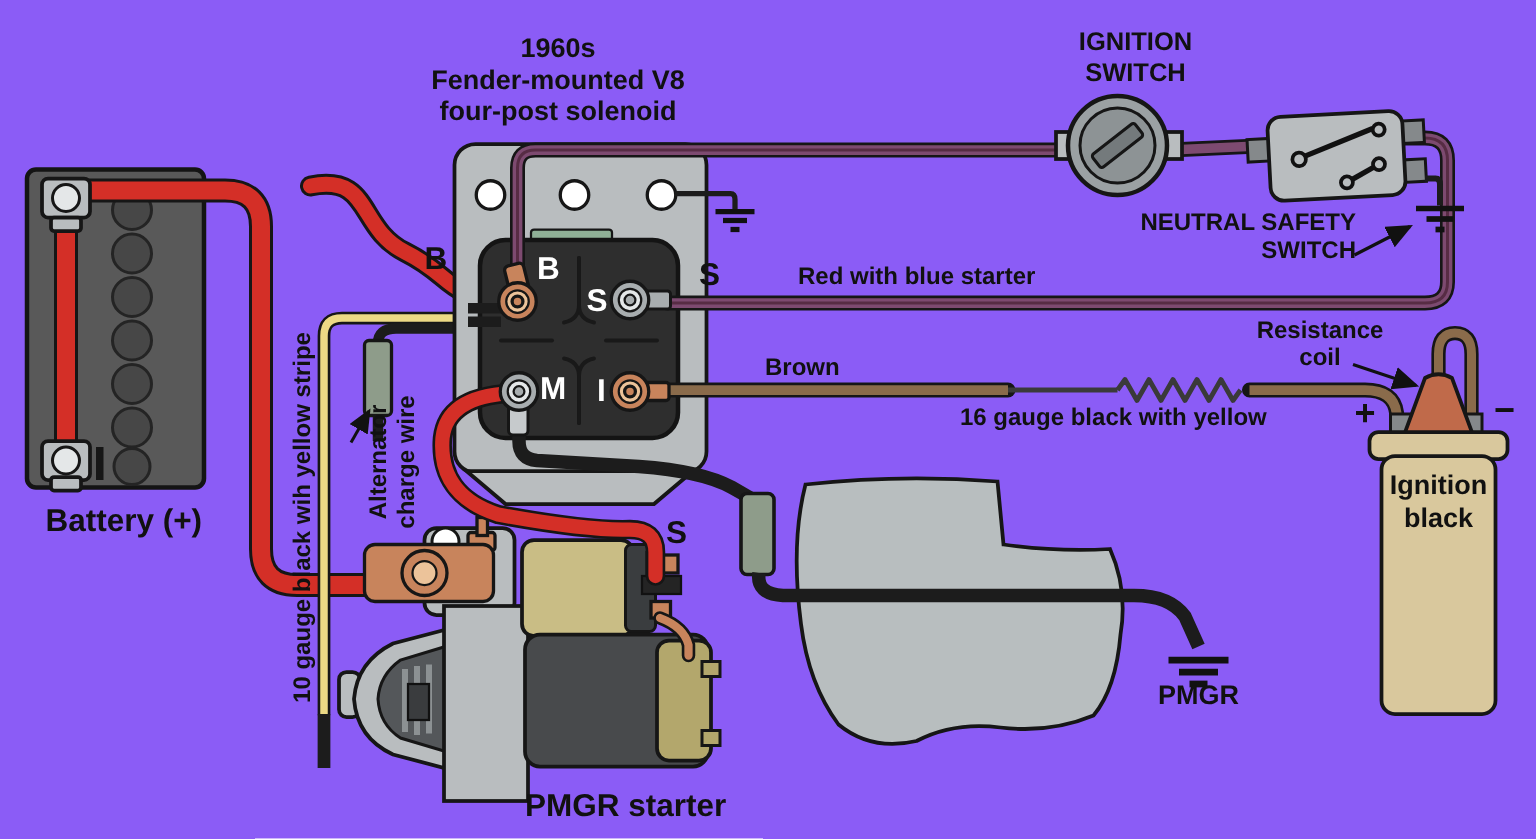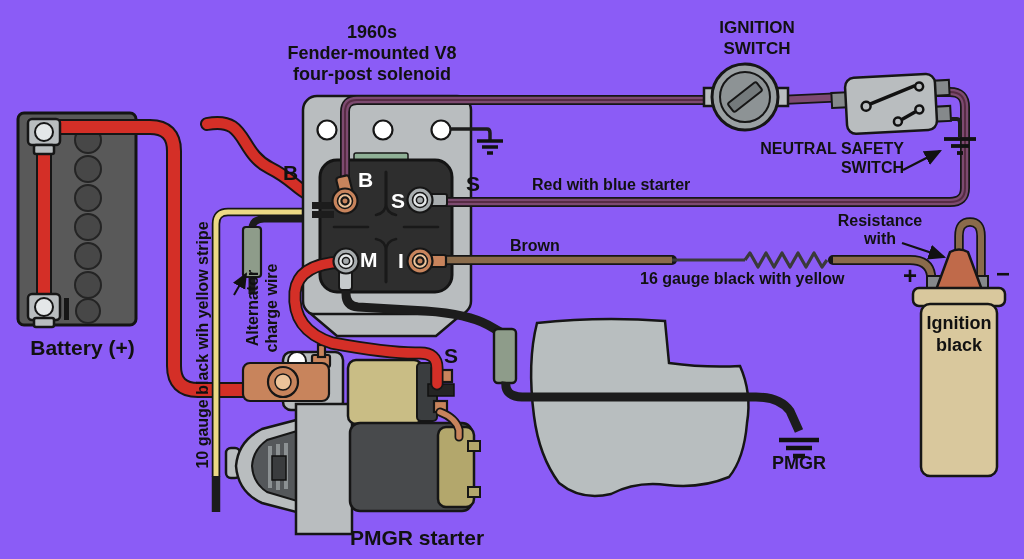--- a/index.html
+++ b/index.html
@@ -273,21 +273,21 @@
 
 <div class="lbl f16" style="left:532px;top:176px;">Red with blue starter</div>
 <div class="lbl f16" style="left:510px;top:237px;">Brown</div>
 
 <div class="lbl f16" style="left:640px;top:270px;line-height:18px;">
   <div>16 gauge black with yellow</div>
 </div>
 
 <div class="lbl c f16" style="left:815px;top:212px;width:130px;line-height:18px;">
   <div>Resistance</div>
-  <div>with</div>
+  <div>coil</div>
 </div>
 
 <div class="lbl c f18" style="left:919px;top:312px;width:80px;line-height:22px;">
   <div>Ignition</div>
   <div>black</div>
 </div>
 <div class="lbl" style="left:903px;top:262px;font-size:24px;">+</div>
 <div class="lbl" style="left:996px;top:260px;font-size:24px;">−</div>
 
 <div class="lbl c f21" style="left:15px;top:336px;width:135px;">Battery (+)</div>

